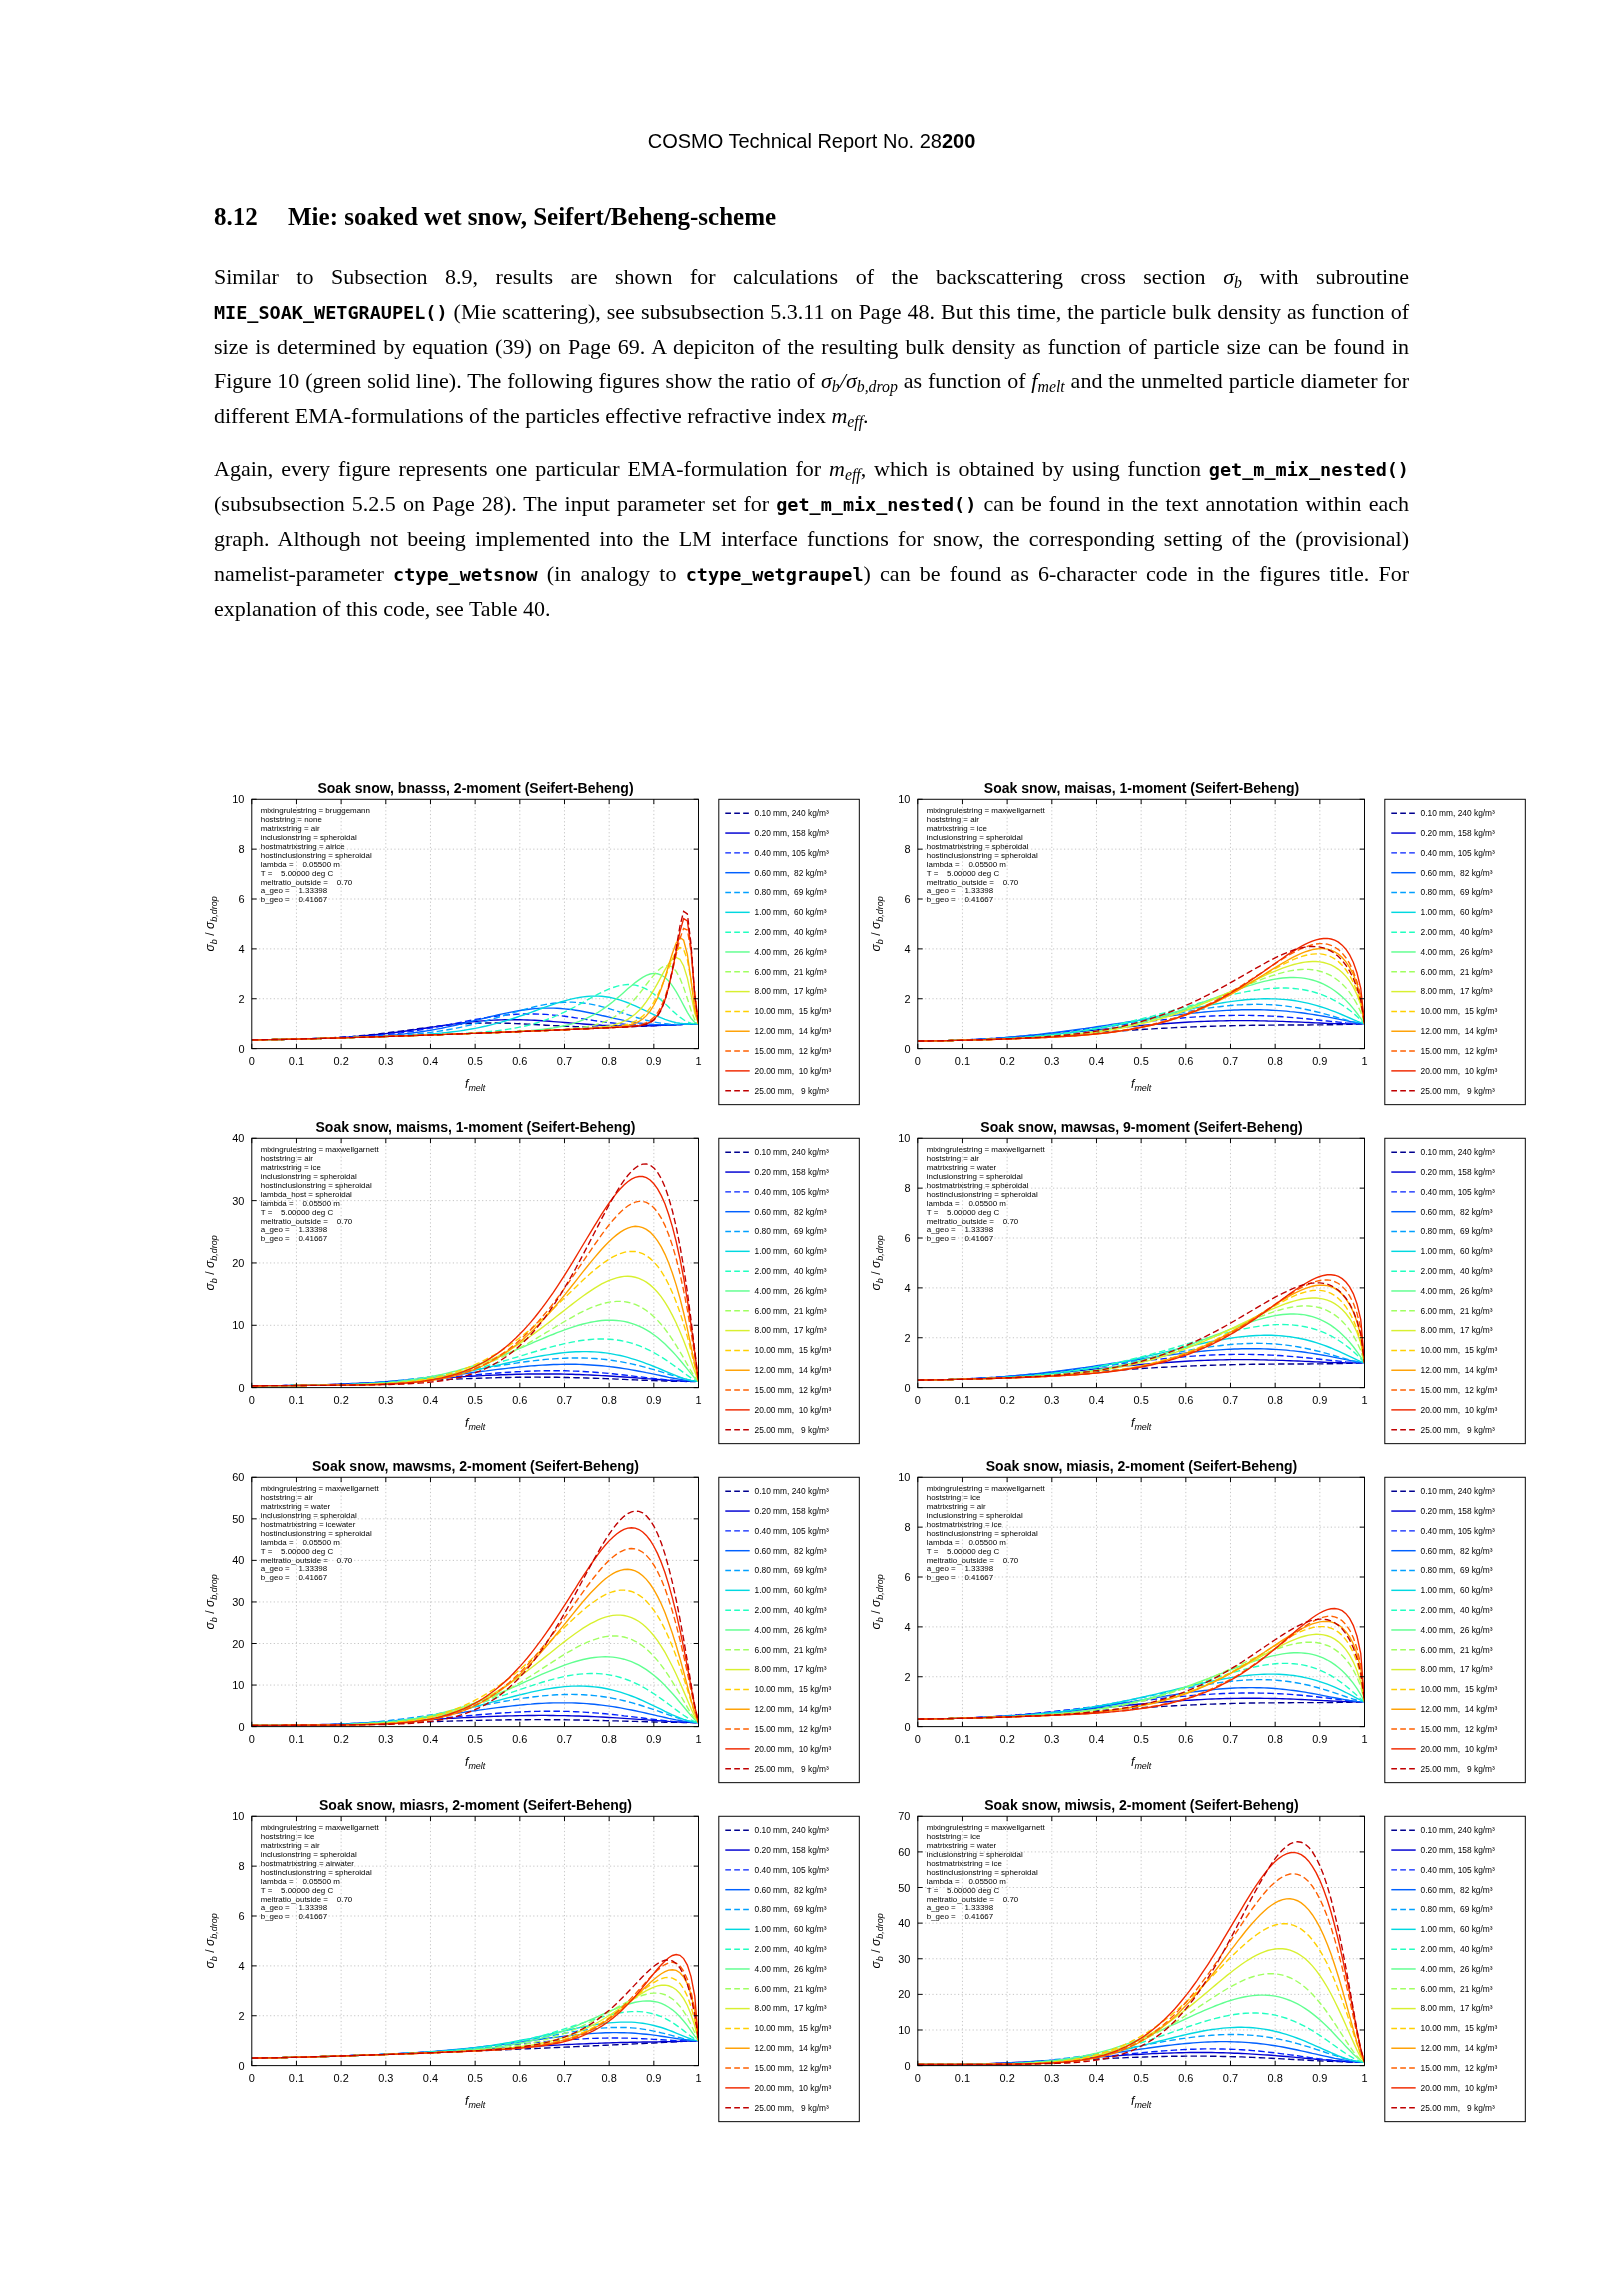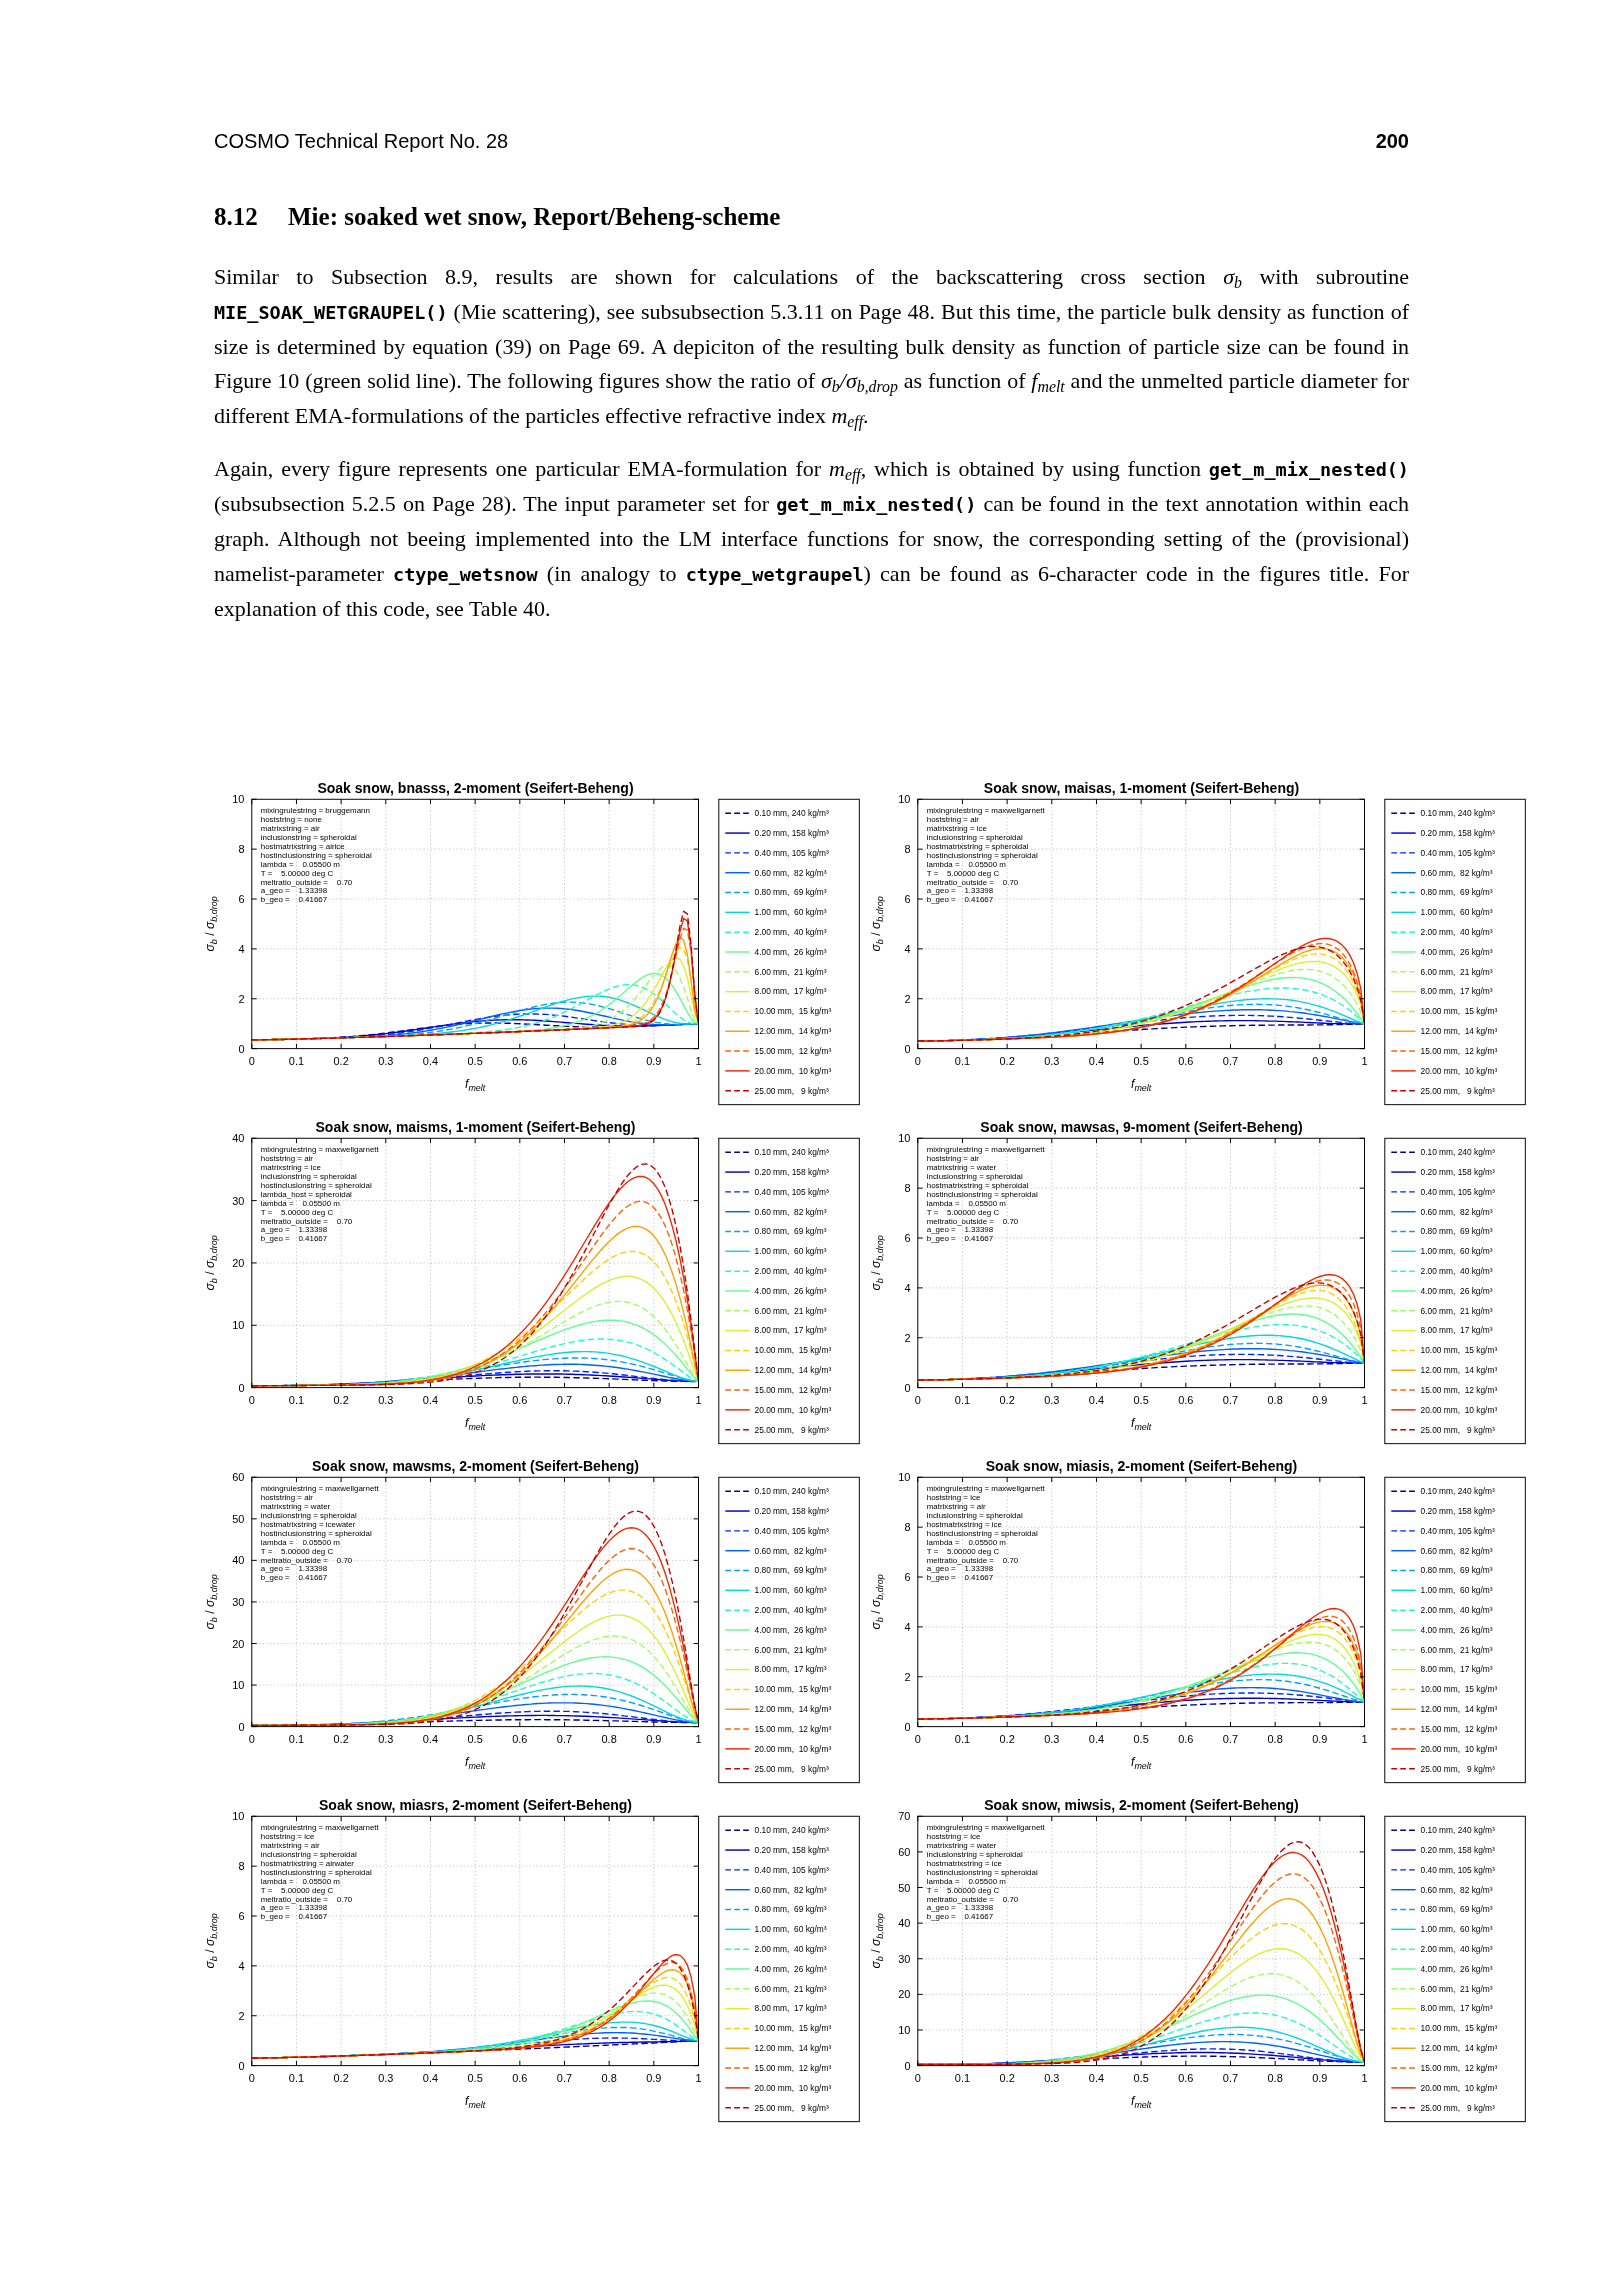--- a/index.html
+++ b/index.html
@@ -1,19 +1,19 @@
 <!DOCTYPE html>
 <html style="font-size:13px"><head>
 <meta charset="utf-8">
 <style>
   html,body{margin:0;padding:0;}
   body{width:1624px;height:2295px;background:#ffffff;position:relative;
        font-family:"Liberation Serif",serif;color:#000;}
   .header{position:absolute;top:130px;left:214px;width:1195px;
-          display:flex;justify-content:space-between;align-items:baseline;
+          display:flex;justify-content:center;align-items:baseline;
           font-family:"Liberation Sans",sans-serif;font-size:20px;}
   .pageno{font-weight:bold;}
   .main{position:absolute;top:203px;left:214px;width:1195px;}
   .section-heading{font-size:25px;font-weight:bold;margin:0 0 29px 0;}
   .section-heading .num{margin-right:24px;}
   p.body{font-size:22px;line-height:1.58;text-align:justify;margin:0 0 18px 0;}
   .m{font-family:"DejaVu Sans Mono",monospace;font-size:0.84em;font-weight:bold;margin-top:41px;}
   .i{font-style:italic;}
   .sub{font-size:0.72em;vertical-align:-0.25em;}
   .figures{position:absolute;top:778px;left:199px;width:1332px;
@@ -27,21 +27,21 @@
 <body>
 
 <div class="header">
   <span>COSMO Technical Report No. 28</span>
   <span class="pageno">200</span>
 </div>
 
 <div class="main">
   <h2 class="section-heading">
     <span class="num">8.12</span>
-    <span>Mie: soaked wet snow, Report/Beheng-scheme</span>
+    <span>Mie: soaked wet snow, Seifert/Beheng-scheme</span>
   </h2>
   <p class="body"><span>Similar to Subsection 8.9, results are shown for calculations of the backscattering cross section </span><span class="i">σ</span><span class="i sub">b</span><span> with subroutine </span><span class="m">MIE_SOAK_WETGRAUPEL()</span><span> (Mie scattering), see subsubsection 5.3.11 on Page 48. But this time, the particle bulk density as function of size is determined by equation (39) on Page 69. A depiciton of the resulting bulk density as function of particle size can be found in Figure 10 (green solid line). The following figures show the ratio of </span><span class="i">σ</span><span class="i sub">b</span><span class="i">/σ</span><span class="i sub">b,drop</span><span> as function of </span><span class="i">f</span><span class="i sub">melt</span><span> and the unmelted particle diameter for different EMA-formulations of the particles effective refractive index </span><span class="i">m</span><span class="i sub">eff</span><span>.</span></p>
   <p class="body"><span>Again, every figure represents one particular EMA-formulation for </span><span class="i">m</span><span class="i sub">eff</span><span>, which is obtained by using function </span><span class="m">get_m_mix_nested()</span><span> (subsubsection 5.2.5 on Page 28). The input parameter set for </span><span class="m">get_m_mix_nested()</span><span> can be found in the text annotation within each graph. Although not beeing implemented into the LM interface functions for snow, the corresponding setting of the (provisional) namelist-parameter </span><span class="m">ctype_wetsnow</span><span> (in analogy to </span><span class="m">ctype_wetgraupel</span><span>) can be found as 6-character code in the figures title. For explanation of this code, see Table 40.</span></p>
 </div>
 
 <div class="figures">
   <div class="cell">
     <div class="ctitle">Soak snow, bnasss, 2-moment (Seifert-Beheng)</div>
     <svg viewBox="0 0 820 417">
         <defs>

